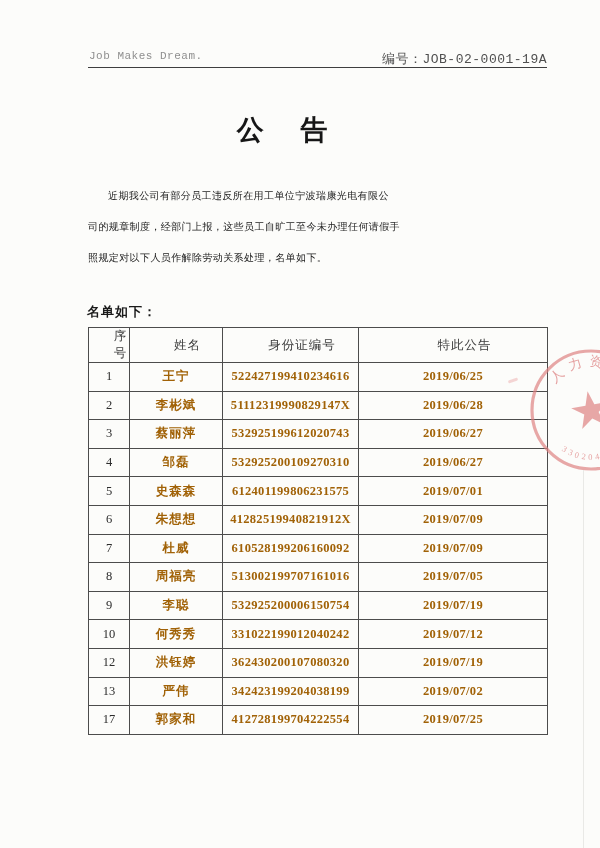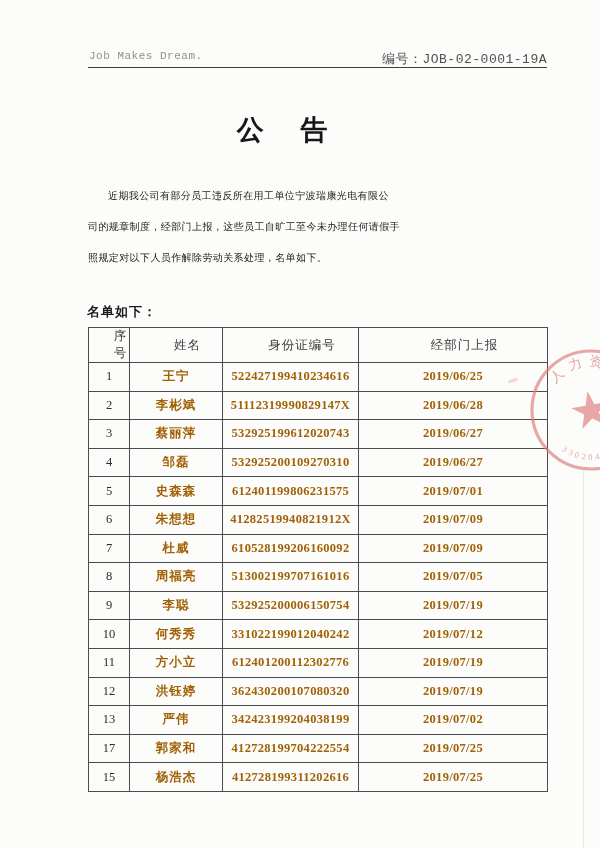--- a/index.html
+++ b/index.html
@@ -106,21 +106,21 @@
       <col class="c0">
         <col class="c1">
         <col class="c2">
         <col class="c3">
     </colgroup>
     <thead>
       <tr>
         <th>序号</th>
         <th>姓名</th>
         <th>身份证编号</th>
-        <th>经部门上报</th>
+        <th>特此公告</th>
       </tr>
     </thead>
     <tbody>
         <tr>
           <td class="c0">1</td>
           <td class="c1">王宁</td>
           <td class="c2">522427199410234616</td>
           <td class="c3">2019/06/25</td>
         </tr>
         <tr>
@@ -171,47 +171,35 @@
           <td class="c2">532925200006150754</td>
           <td class="c3">2019/07/19</td>
         </tr>
         <tr>
           <td class="c0">10</td>
           <td class="c1">何秀秀</td>
           <td class="c2">331022199012040242</td>
           <td class="c3">2019/07/12</td>
         </tr>
         <tr>
-          <td class="c0">11</td>
-          <td class="c1">方小立</td>
-          <td class="c2">612401200112302776</td>
-          <td class="c3">2019/07/19</td>
-        </tr>
-        <tr>
           <td class="c0">12</td>
           <td class="c1">洪钰婷</td>
           <td class="c2">362430200107080320</td>
           <td class="c3">2019/07/19</td>
         </tr>
         <tr>
           <td class="c0">13</td>
           <td class="c1">严伟</td>
           <td class="c2">342423199204038199</td>
           <td class="c3">2019/07/02</td>
         </tr>
         <tr>
           <td class="c0">17</td>
           <td class="c1">郭家和</td>
           <td class="c2">412728199704222554</td>
-          <td class="c3">2019/07/25</td>
-        </tr>
-        <tr>
-          <td class="c0">15</td>
-          <td class="c1">杨浩杰</td>
-          <td class="c2">412728199311202616</td>
           <td class="c3">2019/07/25</td>
         </tr>
       </tbody>
   </table>
 
   <svg class="seal" viewBox="511 330 160 160" xmlns="http://www.w3.org/2000/svg">
     <circle cx="591" cy="410" r="59" fill="none" stroke-width="3.2" opacity="0.8" stroke="#dd8080"></circle>
     <path id="sealTopArc" d="M 547 410 A 44 44 0 0 1 635 410" fill="none"></path>
     <text font-size="13.5" letter-spacing="6" opacity="0.85" fill="#dd8080">
       <textPath href="#sealTopArc" startOffset="20%">人力资</textPath>

